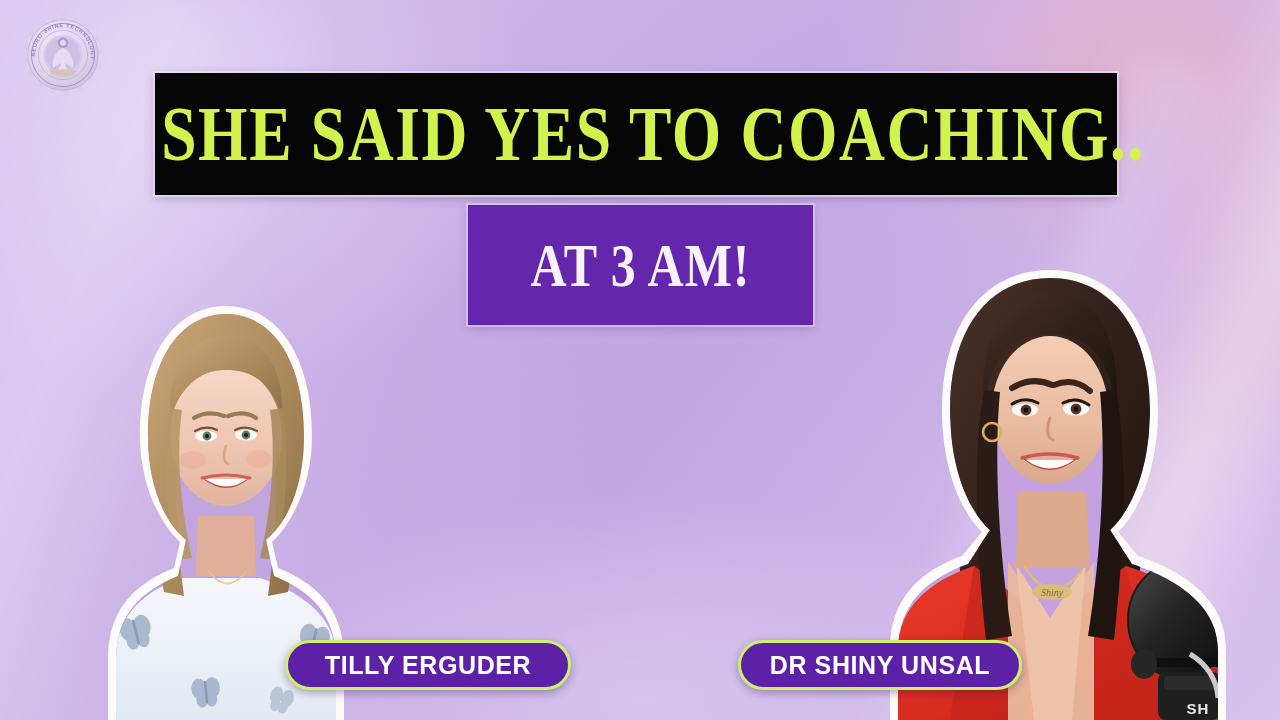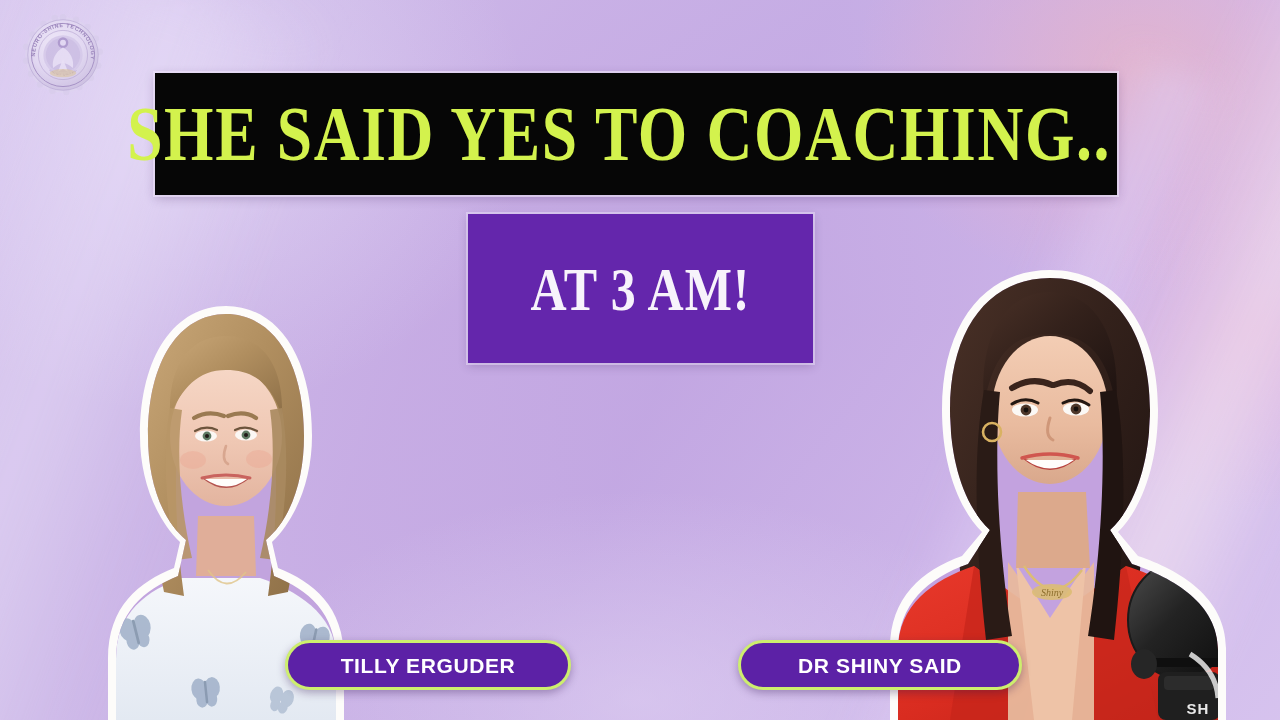--- a/index.html
+++ b/index.html
@@ -93,38 +93,38 @@
 
   .portrait svg { display:block; width:100%; height:100%; }
 
   
   #title-bar {
     position:absolute;
     left:155px; top:73px;
     width:962px; height:122px;
     background:#060606;
     box-shadow:0 0 0 2px rgba(238,228,250,0.65), 0 3px 10px rgba(60,30,90,0.28);
-    display:flex; align-items:center; justify-content:flex-start;
+    display:flex; align-items:center; justify-content:flex-end;
   }
   #title-text {
     font-family:"Liberation Serif", serif;
     font-weight:700;
     font-size:60px;
     letter-spacing:1.5px;
     color:#d3f24d;
     white-space:nowrap;
     transform:scaleY(1.32) scaleX(1.06);
     line-height:1;
   }
 
   
   #subtitle-banner {
     position:absolute;
-    left:468px; top:214px;
-    width:345px; height:149px;
+    left:468px; top:205px;
+    width:345px; height:120px;
     background:#6426ac;
     box-shadow:0 0 0 2px rgba(232,220,248,0.55), 0 3px 9px rgba(60,30,90,0.25);
     display:flex; align-items:center; justify-content:center;
   }
   #subtitle-text {
     font-family:"Liberation Serif", serif;
     font-weight:700;
     font-size:50px;
     color:#f7f3fb;
     letter-spacing:1px;
@@ -163,21 +163,21 @@
     border:3px solid #cdee6e;
     border-radius:28px;
     display:flex; align-items:center; justify-content:center;
     box-shadow:0 3px 9px rgba(50,20,80,0.35);
   }
   #badge-left  { left:285px; top:640px; width:286px; }
   #badge-right { left:738px; top:640px; width:284px; }
   .name-text {
     font-family:"Liberation Sans", sans-serif;
     font-weight:700;
-    font-size:21px;
+    font-size:25px;
     color:#ffffff;
     letter-spacing:0.6px;
     white-space:nowrap;
     line-height:1;
   }
 </style>
 </head>
 <body>
 
 <div id="stage">
@@ -465,16 +465,16 @@
   <div id="subtitle-banner">
     <span id="subtitle-text">AT 3 AM!</span>
   </div>
 
 
   <div class="name-badge" id="badge-left">
     <span class="name-text">TILLY ERGUDER</span>
   </div>
 
   <div class="name-badge" id="badge-right">
-    <span class="name-text">DR SHINY SAID</span>
+    <span class="name-text">DR SHINY UNSAL</span>
   </div>
 
 </div>
 
 </body></html>

